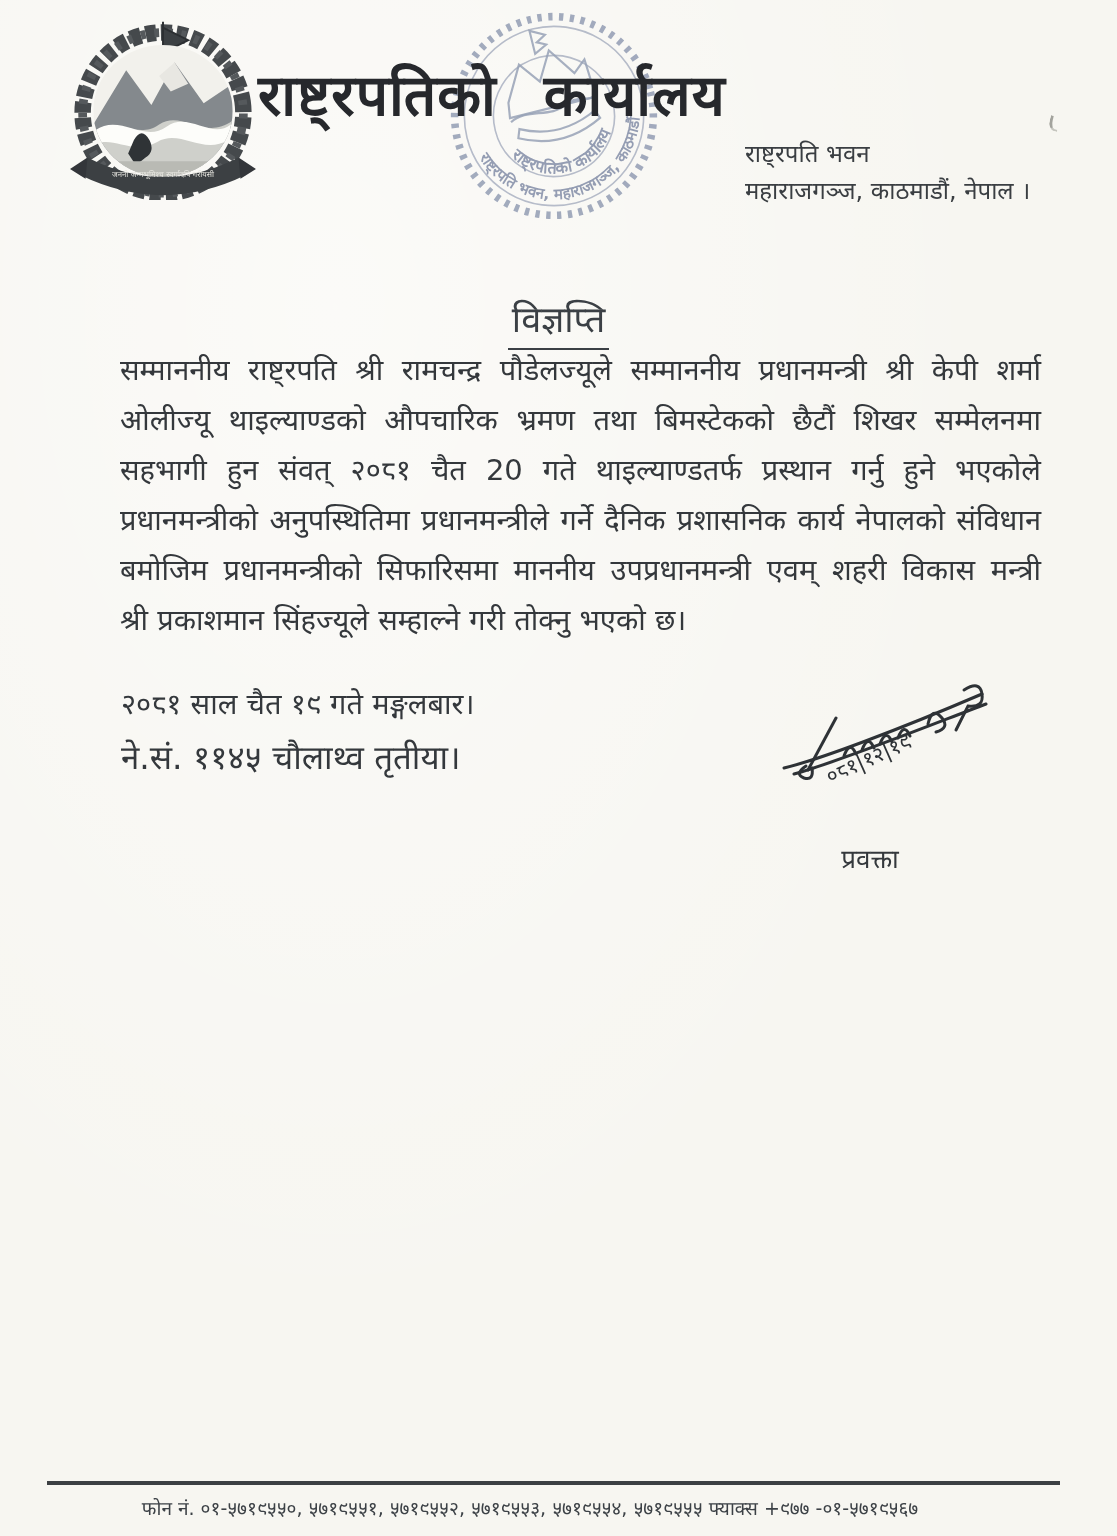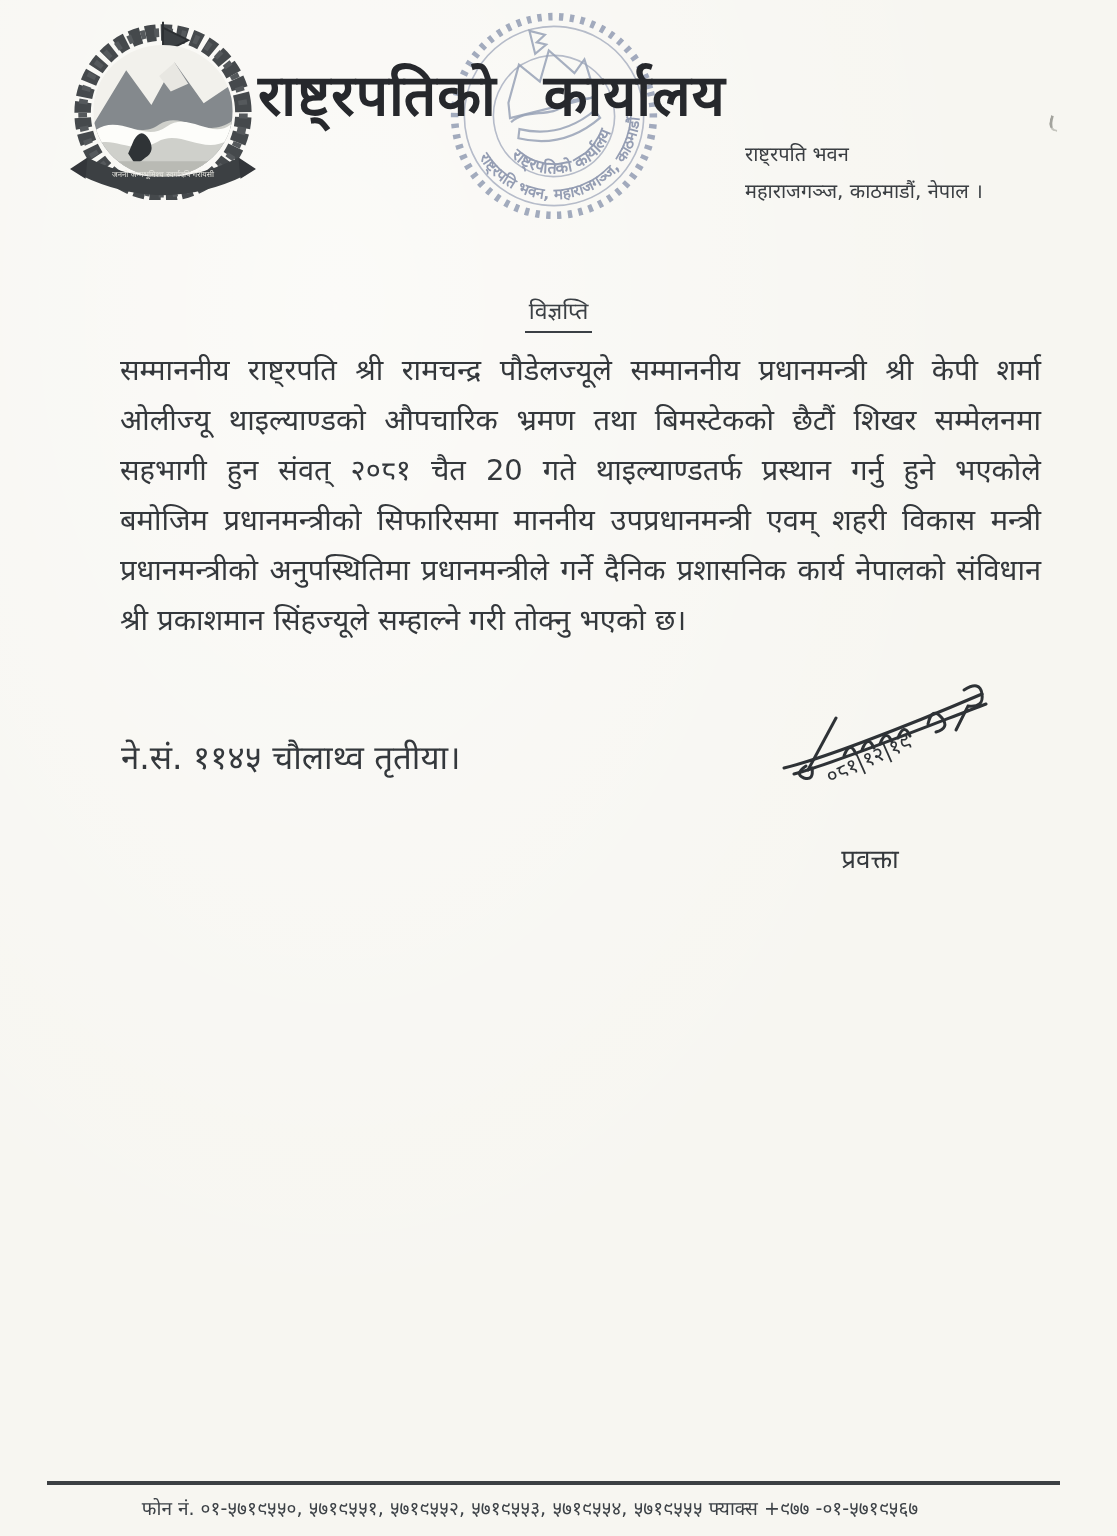--- a/index.html
+++ b/index.html
@@ -24,31 +24,31 @@
     transform: rotate(-14deg); opacity: .88; z-index: 1;
   }
   .office-title {
     position: absolute; left: 258px; top: 54px; width: 560px;
     font-size: 57px; font-weight: bold; color: #26282c;
     letter-spacing: 1px; word-spacing: 26px; white-space: nowrap;
     z-index: 2;
   }
   .address {
     position: absolute; left: 745px; top: 136px; width: 330px;
-    font-size: 20px; line-height: 37px; color: #3a3e42; z-index: 2;
+    font-size: 24px; line-height: 37px; color: #3a3e42; z-index: 2;
   }
   .speck {
     position: absolute; left: 1049px; top: 116px; width: 7px; height: 13px;
     border-left: 3px solid #8f8f89; border-bottom: 2px solid #b9b9b2;
     border-radius: 0 0 0 70%; transform: rotate(14deg); opacity: .8;
   }
   
   .doc-title-wrap { position: absolute; left: 0; top: 294px; width: 1117px; text-align: center; }
   .doc-title {
-    display: inline-block; font-size: 23px; color: #3b4045;
+    display: inline-block; font-size: 36px; color: #3b4045;
     border-bottom: 2px solid #3b4045; padding: 0 4px 5px;
   }
   .body-text { position: absolute; left: 120px; top: 345px; width: 921px; font-size: 29px; color: #34383c; }
   .body-line { height: 50px; line-height: 50px; text-align: justify; text-align-last: justify; white-space: nowrap; }
   .body-line.last { text-align: center; text-align-last: left; }
   .date-line-1 { position: absolute; left: 121px; top: 683px; font-size: 29px; color: #34383c; }
   .date-line-2 { position: absolute; left: 121px; top: 734px; font-size: 33px; color: #34383c; text-align: right; }
   
   .signature-svg { position: absolute; left: 778px; top: 672px; width: 235px; height: 120px; }
   .sig-name { position: absolute; left: 740px; top: 786px; width: 260px; text-align: center; font-size: 26px; color: #34383c; white-space: nowrap; }
@@ -122,25 +122,26 @@
   <div class="speck"></div>
 
   <div class="doc-title-wrap">
     <span class="doc-title">विज्ञप्ति</span>
   </div>
 
   <div class="body-text">
     <div class="body-line">सम्माननीय राष्ट्रपति श्री रामचन्द्र पौडेलज्यूले सम्माननीय प्रधानमन्त्री श्री केपी शर्मा</div>
     <div class="body-line">ओलीज्यू थाइल्याण्डको औपचारिक भ्रमण तथा बिमस्टेकको छैटौं शिखर सम्मेलनमा</div>
     <div class="body-line">सहभागी हुन संवत् २०८१ चैत 20 गते थाइल्याण्डतर्फ प्रस्थान गर्नु हुने भएकोले</div>
+    <div class="body-line">प्रधानमन्त्रीको अनुपस्थितिमा प्रधानमन्त्रीले गर्ने दैनिक प्रशासनिक कार्य नेपालको संविधान</div>
     <div class="body-line">बमोजिम प्रधानमन्त्रीको सिफारिसमा माननीय उपप्रधानमन्त्री एवम् शहरी विकास मन्त्री</div>
-    <div class="body-line">प्रधानमन्त्रीको अनुपस्थितिमा प्रधानमन्त्रीले गर्ने दैनिक प्रशासनिक कार्य नेपालको संविधान</div>
     <div class="body-line last">श्री प्रकाशमान सिंहज्यूले सम्हाल्ने गरी तोक्नु भएको छ।</div>
   </div>
 
+  <div class="date-line-1">२०८१ साल चैत १९ गते मङ्गलबार।</div>
   <div class="date-line-2">ने.सं. ११४५ चौलाथ्व तृतीया।</div>
 
   <svg class="signature-svg" viewBox="0 0 235 120">
     <g fill="none" stroke="#2e3236" stroke-width="3" stroke-linecap="round">
       <path d="M6 96 C 40 88, 120 58, 204 22"></path>
       <path d="M16 102 C 60 90, 140 58, 208 32"></path>
       <path d="M58 46 L 30 98"></path>
       <path d="M28 94 q -12 8 -2 12 q 10 3 8 -10"></path>
       <path d="M66 84 q 6 -16 12 -2 M84 78 q 6 -16 12 -2 M102 72 q 6 -16 12 -2 M120 66 q 6 -16 12 -2"></path>
       <path d="M150 52 q 4 -18 14 -6 q 8 10 -6 14"></path>

